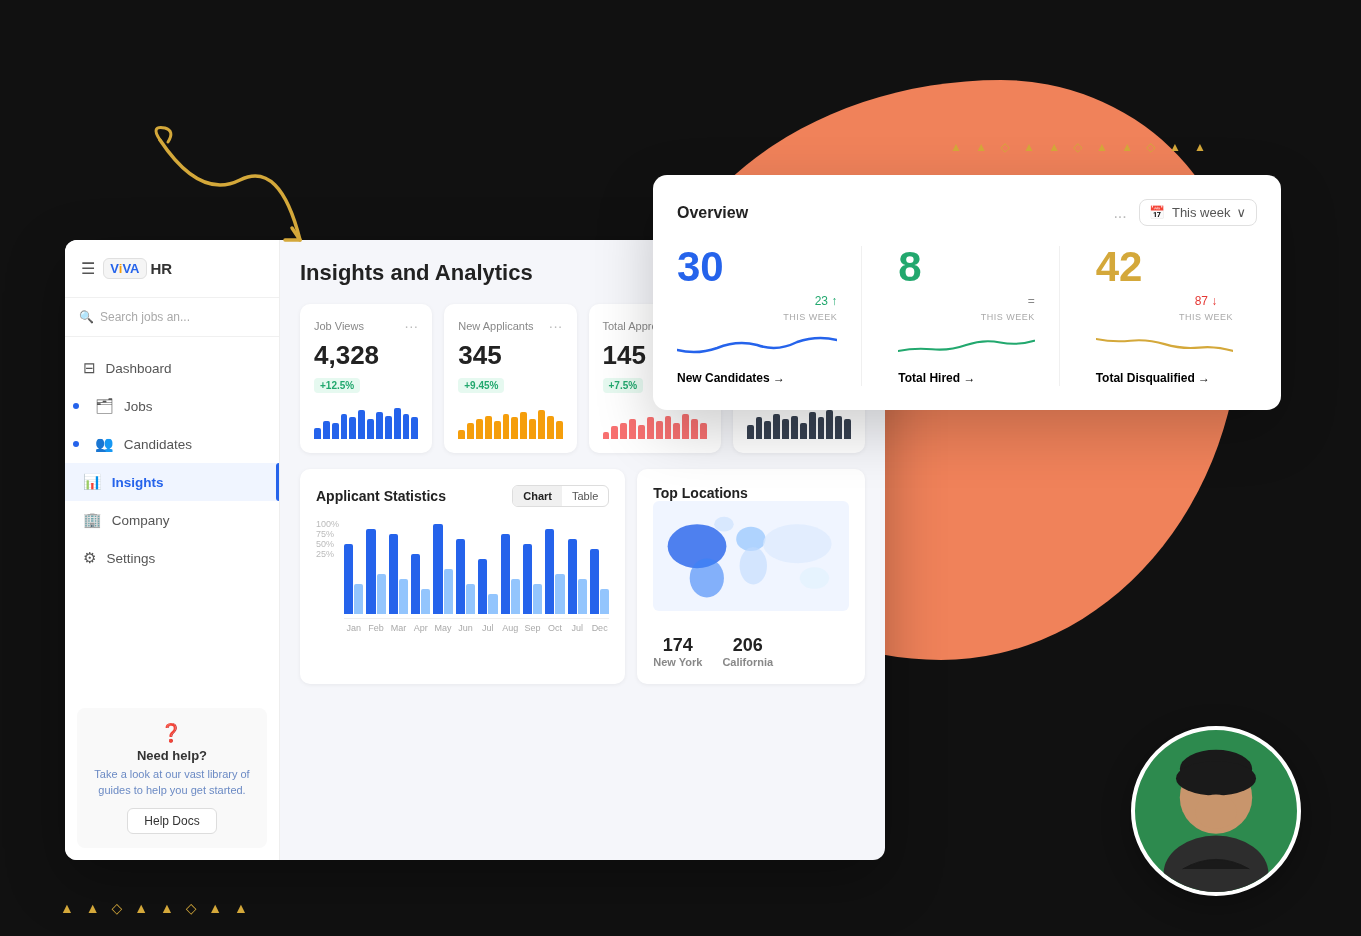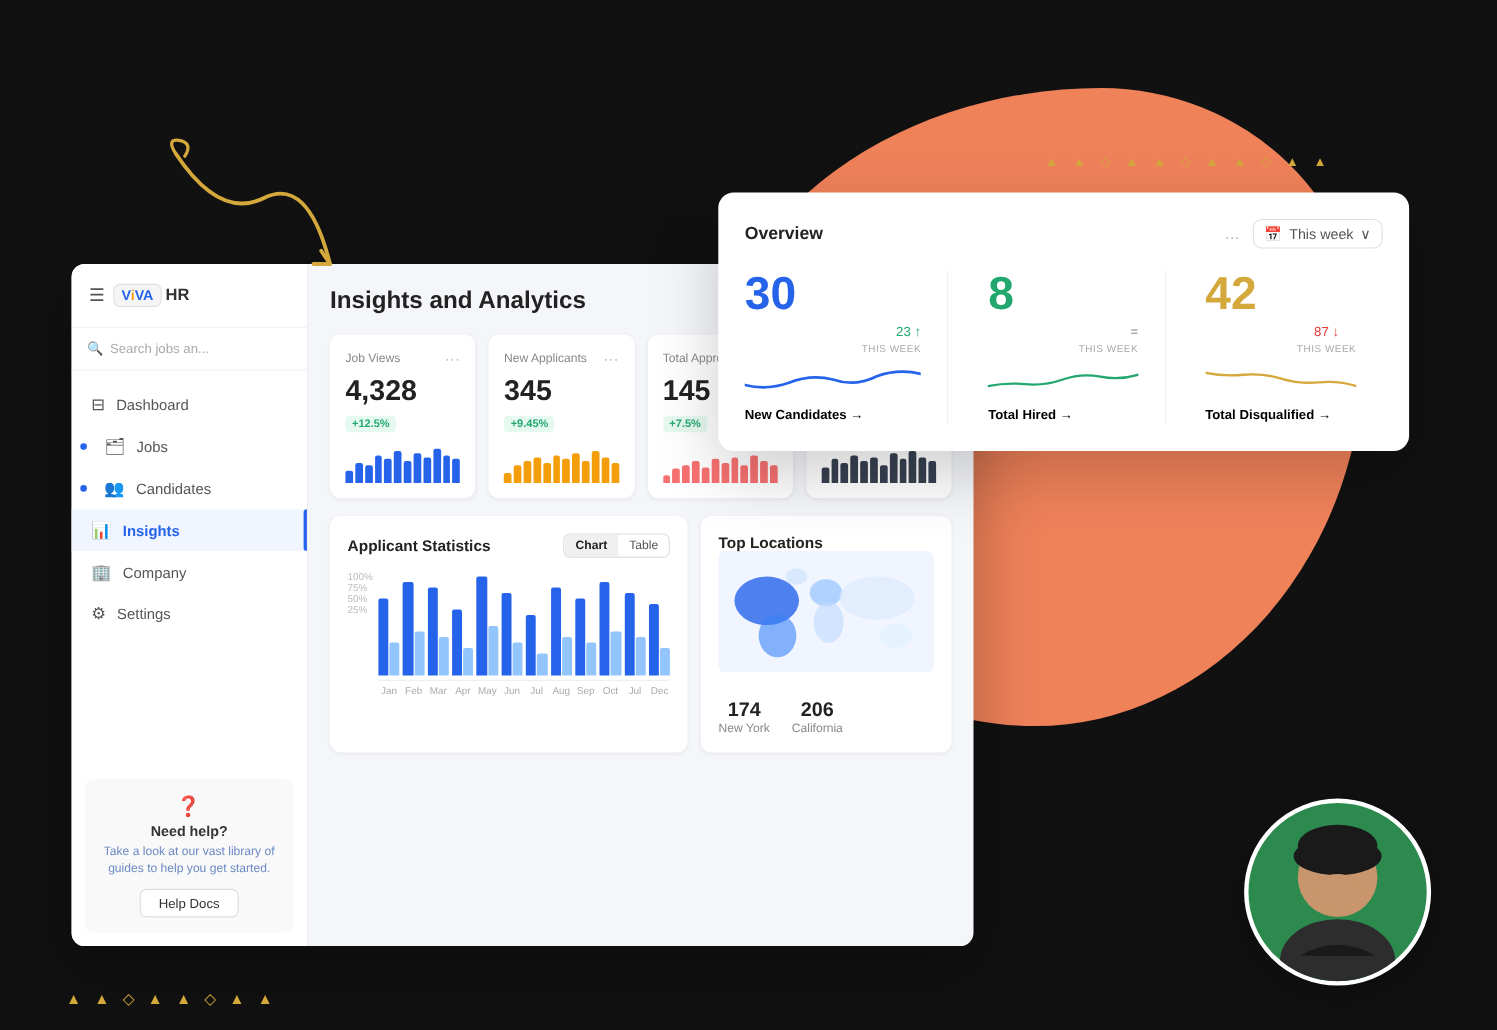--- a/index.html
+++ b/index.html
@@ -433,20 +433,21 @@
 
     .location-num {
       font-size: 18px;
       font-weight: 700;
       color: #222;
     }
 
     .location-name {
       font-size: 11px;
       color: #888;
+      font-weight: bold;
     }
 
     
     .overview-card {
       position: absolute;
       top: 175px;
       right: 80px;
       width: 628px;
       background: #fff;
       border-radius: 14px;

